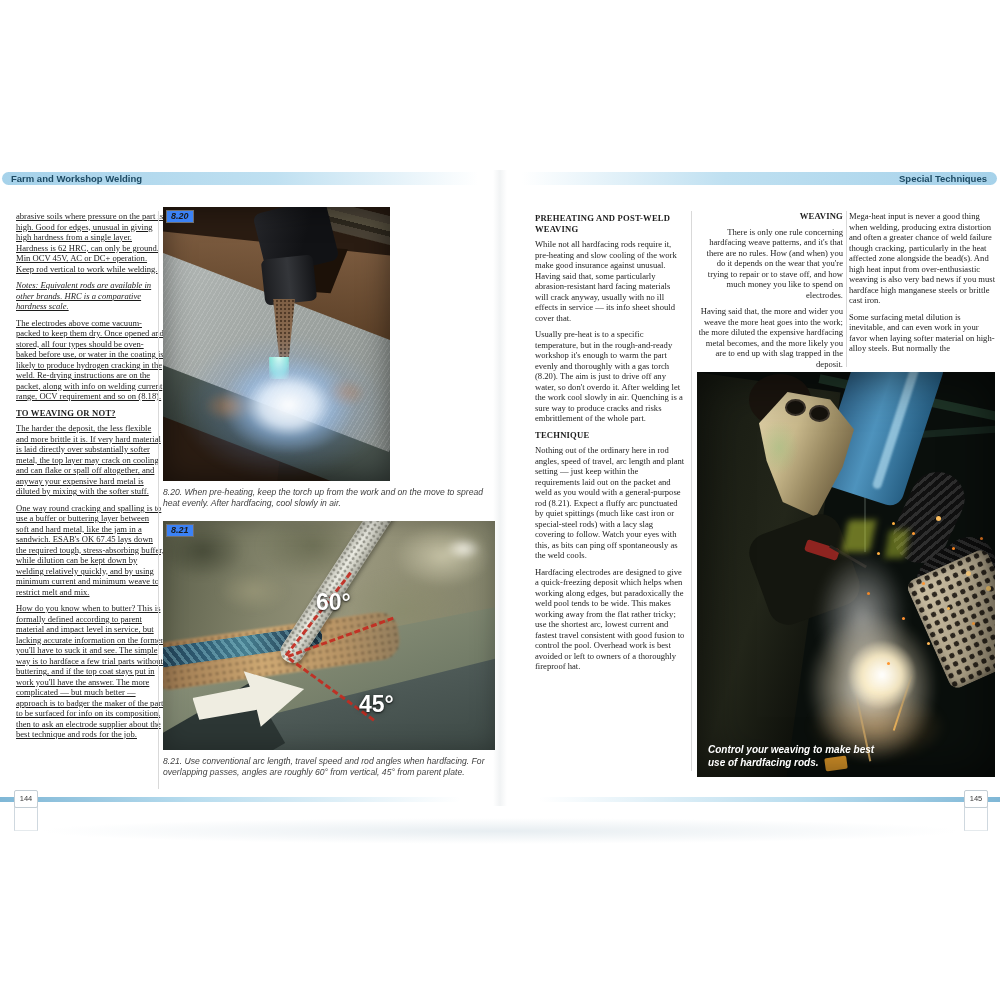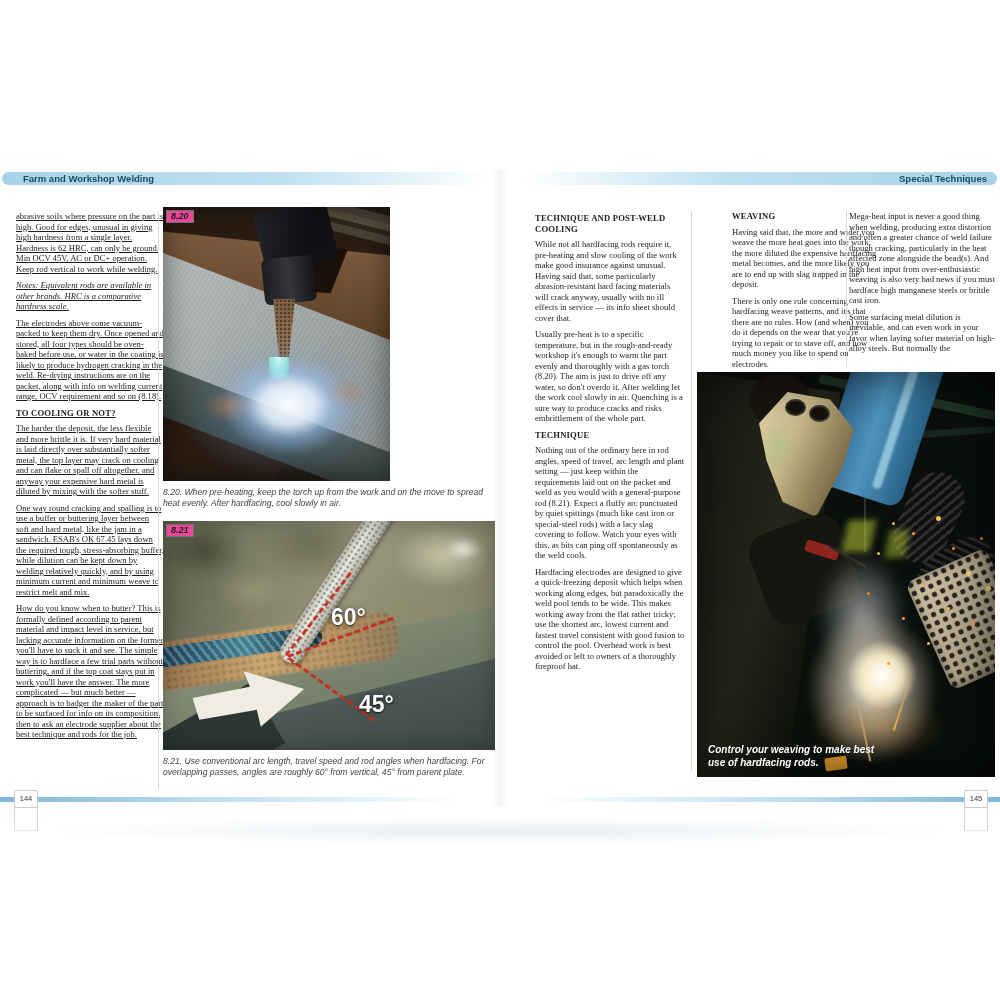--- a/index.html
+++ b/index.html
@@ -2,36 +2,36 @@
 <html><head>
 <meta charset="utf-8">
 <style>
   html,body{margin:0;padding:0;background:#fff;}
   .canvas{position:relative;width:1000px;height:1000px;background:#fff;overflow:hidden;
           font-family:"Liberation Serif",serif;color:#1c1c1c;}
   
   .hdrbar{position:absolute;top:172px;height:13px;border-radius:7px;
           font-family:"Liberation Sans",sans-serif;font-weight:700;font-size:9.5px;
           color:#1d4a63;line-height:13px;}
-  .hdr-left{left:2px;width:496px;background:linear-gradient(90deg,#a6d2ea 0%,#bfe0f1 55%,rgba(255,255,255,0) 96%);padding-left:12px;}
+  .hdr-left{left:2px;width:496px;background:linear-gradient(90deg,#a6d2ea 0%,#bfe0f1 55%,rgba(255,255,255,0) 96%);padding-left:0;}
   .hdr-left span{margin-left:9px;}
   .hdr-right{left:502px;width:495px;background:linear-gradient(270deg,#a6d2ea 0%,#bfe0f1 55%,rgba(255,255,255,0) 96%);text-align:right;}
   .hdr-right span{margin-right:10px;}
   
   .col{position:absolute;font-size:8.6px;line-height:10.5px;overflow:hidden;text-align:left;}
   .para{margin:0 0 6px 0;}
   .colhead{font-weight:700;margin:2px 0 5px 0;letter-spacing:.2px;}
   .notes{font-style:italic;}
   .rule{position:absolute;width:1px;background:#d9d9d9;}
   
   .figcap{position:absolute;font-family:"Liberation Sans",sans-serif;font-style:italic;
           font-size:8.6px;line-height:10.5px;color:#3f3f3f;}
   
   .photo{position:absolute;overflow:hidden;}
-  .figlabel{position:absolute;top:3px;left:3px;background:#ec4899;border:1px solid #6f6f6f;
+  .figlabel{position:absolute;top:3px;left:3px;background:#3b82f6;border:1px solid #6f6f6f;
             padding:0 4px 1px 4px;font-family:"Liberation Sans",sans-serif;
             font-style:italic;font-weight:700;font-size:9px;color:#1a1a1a;z-index:40;}
   .abs{position:absolute;}
   .vig{position:absolute;inset:0;pointer-events:none;z-index:30;}
   
   .dash{position:absolute;height:0;border-top:3px dashed #c42b20;transform-origin:left center;opacity:.92;z-index:22;}
   .angle-label{position:absolute;font-family:"Liberation Sans",sans-serif;font-weight:700;
                font-size:23px;color:#fff;z-index:24;
                text-shadow:0 1px 2px rgba(0,0,0,.75),0 0 6px rgba(0,0,0,.4);}
   
@@ -63,21 +63,21 @@
   <div class="hdrbar hdr-right">
     <span>Special Techniques</span>
   </div>
 
   <div class="gutter"></div>
 
   <div class="col" style="left:16px;top:211px;width:148px;height:584px;text-decoration:underline;">
     <p class="para">abrasive soils where pressure on the part is high. Good for edges, unusual in giving high hardness from a single layer. Hardness is 62 HRC, can only be ground. Min OCV 45V, AC or DC+ operation. Keep rod vertical to work while welding.</p>
     <p class="para notes">Notes: Equivalent rods are available in other brands. HRC is a comparative hardness scale.</p>
     <p class="para">The electrodes above come vacuum-packed to keep them dry. Once opened and stored, all four types should be oven-baked before use, or water in the coating is likely to produce hydrogen cracking in the weld. Re-drying instructions are on the packet, along with info on welding current range, OCV requirement and so on (8.18).</p>
-    <p class="para colhead">TO COOLING OR NOT?</p>
+    <p class="para colhead">TO WEAVING OR NOT?</p>
     <p class="para">The harder the deposit, the less flexible and more brittle it is. If very hard material is laid directly over substantially softer metal, the top layer may crack on cooling and can flake or spall off altogether, and anyway your expensive hard metal is diluted by mixing with the softer stuff.</p>
     <p class="para">One way round cracking and spalling is to use a buffer or buttering layer between soft and hard metal, like the jam in a sandwich. ESAB's OK 67.45 lays down the required tough, stress-absorbing buffer, while dilution can be kept down by welding relatively quickly, and by using minimum current and minimum weave to restrict melt and mix.</p>
     <p class="para">How do you know when to butter? This is formally defined according to parent material and impact level in service, but lacking accurate information on the former you'll have to suck it and see. The simple way is to hardface a few trial parts without buttering, and if the top coat stays put in work you'll have the answer. The more complicated — but much better — approach is to badger the maker of the part to be surfaced for info on its composition, then to ask an electrode supplier about the best technique and rods for the job.</p>
   </div>
   <div class="rule" style="left:158px;top:211px;height:578px;"></div>
 
   <div class="photo" style="left:163px;top:207px;width:227px;height:274px;background:#2a1c12;">
     <div class="abs" style="left:-10px;top:38px;width:270px;height:125px;transform:rotate(6deg);background:linear-gradient(180deg,#7a5a3e,#5d4128 70%,#46301d);"></div>
     <div class="abs" style="left:113px;top:40px;width:64px;height:44px;transform:skewX(-18deg) rotate(4deg);background:#1c1108;"></div>
     <div class="abs" style="left:120px;top:150px;width:140px;height:150px;transform:rotate(6deg);background:#241a11;"></div>
@@ -101,42 +101,42 @@
     <div class="abs" style="inset:0;filter:blur(3px);background:radial-gradient(60px 40px at 40px 30px,rgba(40,45,30,.55),rgba(0,0,0,0) 70%),radial-gradient(80px 50px at 150px 25px,rgba(70,75,50,.45),rgba(0,0,0,0) 70%),radial-gradient(70px 45px at 280px 35px,rgba(235,230,200,.6),rgba(0,0,0,0) 70%),radial-gradient(26px 16px at 300px 28px,rgba(255,255,255,.9),rgba(0,0,0,0) 70%),radial-gradient(90px 60px at 240px 90px,rgba(130,135,100,.4),rgba(0,0,0,0) 70%),radial-gradient(50px 30px at 90px 70px,rgba(170,165,130,.5),rgba(0,0,0,0) 70%);"></div>
     <div class="abs" style="left:-20px;top:118px;width:390px;height:140px;transform:rotate(-11deg);background:linear-gradient(170deg,#8b9179,#6f7965 60%,#5d6a5e);"></div>
     <div class="abs" style="left:40px;top:170px;width:340px;height:120px;transform:rotate(-14deg);background:linear-gradient(#4e5a57,#37433f);"></div>
     <div class="abs" style="left:-12px;top:188px;width:125px;height:70px;transform:rotate(-30deg);background:#2c3634;"></div>
     <div class="abs" style="left:-15px;top:106px;width:252px;height:48px;border-radius:20px;transform:rotate(-8deg);filter:blur(1px);background:radial-gradient(rgba(40,30,20,.45) 1px,rgba(0,0,0,0) 1.5px),linear-gradient(90deg,rgba(150,110,70,.9),rgba(210,170,115,.95) 45%,rgba(190,150,100,.9) 75%,rgba(160,120,80,.6));background-size:7px 7px,100% 100%;"></div>
     <div class="abs" style="left:-12px;top:116px;width:172px;height:20px;border-radius:10px;transform:rotate(-8deg);background:repeating-linear-gradient(60deg,rgba(160,220,230,.35) 0 3px,rgba(0,0,0,0) 3px 7px),linear-gradient(90deg,#1f3a4e,#2f5d74 30%,#477f90 55%,#2a4a5e 80%,#1c3442);"></div>
     <div class="abs" style="left:111px;top:-60px;width:24px;height:200px;border-radius:12px;transform:rotate(33deg);transform-origin:50% 100%;background:radial-gradient(rgba(90,90,80,.55) 1px,rgba(0,0,0,0) 1.6px),linear-gradient(90deg,#b9b9ae,#e9e9e0 40%,#cfcfc4 70%,#a9a99e);background-size:5px 5px,100% 100%;box-shadow:2px 2px 4px rgba(0,0,0,.35);z-index:21;"></div>
     <div class="dash" style="left:123px;top:133px;width:105px;transform:rotate(-52deg);"></div>
     <div class="dash" style="left:125px;top:134px;width:112px;transform:rotate(-20deg);"></div>
     <div class="dash" style="left:126px;top:136px;width:105px;transform:rotate(36deg);"></div>
-    <span class="angle-label" style="left:168px;top:68px;margin-top:15px;">60°</span>
+    <span class="angle-label" style="left:153px;top:68px;">60°</span>
     <span class="angle-label" style="left:196px;top:170px;text-align:right;">45°</span>
     <div class="abs" style="left:30px;top:146px;width:112px;height:66px;transform:rotate(-6deg);clip-path:polygon(0% 38%,52% 30%,48% 6%,100% 42%,58% 92%,56% 66%,4% 72%);background:#efede1;filter:drop-shadow(2px 3px 3px rgba(0,0,0,.45));z-index:23;"></div>
     <div class="vig" style="box-shadow:inset 0 0 24px rgba(0,0,0,.28);"></div>
     <span class="figlabel">8.21</span>
   </div>
   <div class="figcap" style="left:163px;top:756px;width:338px;">8.21. Use conventional arc length, travel speed and rod angles when hardfacing. For overlapping passes, angles are roughly 60° from vertical, 45° from parent plate.</div>
 
   <div class="col" style="left:535px;top:211px;width:150px;height:562px;">
-    <p class="para colhead">TECHNIQUE AND POST-WELD COOLING</p>
+    <p class="para colhead">PREHEATING AND POST-WELD WEAVING</p>
     <p class="para">While not all hardfacing rods require it, pre-heating and slow cooling of the work make good insurance against unusual. Having said that, some particularly abrasion-resistant hard facing materials will crack anyway, usually with no ill effects in service — its info sheet should cover that.</p>
     <p class="para">Usually pre-heat is to a specific temperature, but in the rough-and-ready workshop it's enough to warm the part evenly and thoroughly with a gas torch (8.20). The aim is just to drive off any water, so don't overdo it. After welding let the work cool slowly in air. Quenching is a sure way to produce cracks and risks embrittlement of the whole part.</p>
     <p class="para colhead">TECHNIQUE</p>
     <p class="para">Nothing out of the ordinary here in rod angles, speed of travel, arc length and plant setting — just keep within the requirements laid out on the packet and weld as you would with a general-purpose rod (8.21). Expect a fluffy arc punctuated by quiet spittings (much like cast iron or special-steel rods) with a lacy slag covering to follow. Watch your eyes with this, as bits can ping off spontaneously as the weld cools.</p>
     <p class="para">Hardfacing electrodes are designed to give a quick-freezing deposit which helps when working along edges, but paradoxically the weld pool tends to be wide. This makes working away from the flat rather tricky; use the shortest arc, lowest current and fastest travel consistent with good fusion to control the pool. Overhead work is best avoided or left to owners of a thoroughly fireproof hat.</p>
   </div>
   <div class="rule" style="left:691px;top:211px;height:560px;"></div>
 
-  <div class="col" style="left:732px;top:211px;width:146px;height:159px;">
+  <div class="col" style="left:697px;top:211px;width:146px;height:159px;text-align:right;">
     <p class="para colhead" style="margin-top:0;">WEAVING</p>
+    <p class="para">There is only one rule concerning hardfacing weave patterns, and it's that there are no rules. How (and when) you do it depends on the wear that you're trying to repair or to stave off, and how much money you like to spend on electrodes.</p>
     <p class="para">Having said that, the more and wider you weave the more heat goes into the work; the more diluted the expensive hardfacing metal becomes, and the more likely you are to end up with slag trapped in the deposit.</p>
-    <p class="para">There is only one rule concerning hardfacing weave patterns, and it's that there are no rules. How (and when) you do it depends on the wear that you're trying to repair or to stave off, and how much money you like to spend on electrodes.</p>
   </div>
   <div class="rule" style="left:846px;top:211px;height:156px;"></div>
 
   <div class="col" style="left:849px;top:211px;width:147px;height:159px;">
     <p class="para">Mega-heat input is never a good thing when welding, producing extra distortion and often a greater chance of weld failure though cracking, particularly in the heat affected zone alongside the bead(s). And high heat input from over-enthusiastic weaving is also very bad news if you must hardface high manganese steels or brittle cast iron.</p>
     <p class="para">Some surfacing metal dilution is inevitable, and can even work in your favor when laying softer material on high-alloy steels. But normally the</p>
   </div>
 
   <div class="photo" style="left:697px;top:372px;width:298px;height:405px;background:#0a0f0c;">
     <div class="abs" style="left:120px;top:25px;width:220px;height:9px;transform:rotate(12deg);background:rgba(35,60,45,.8);"></div>

